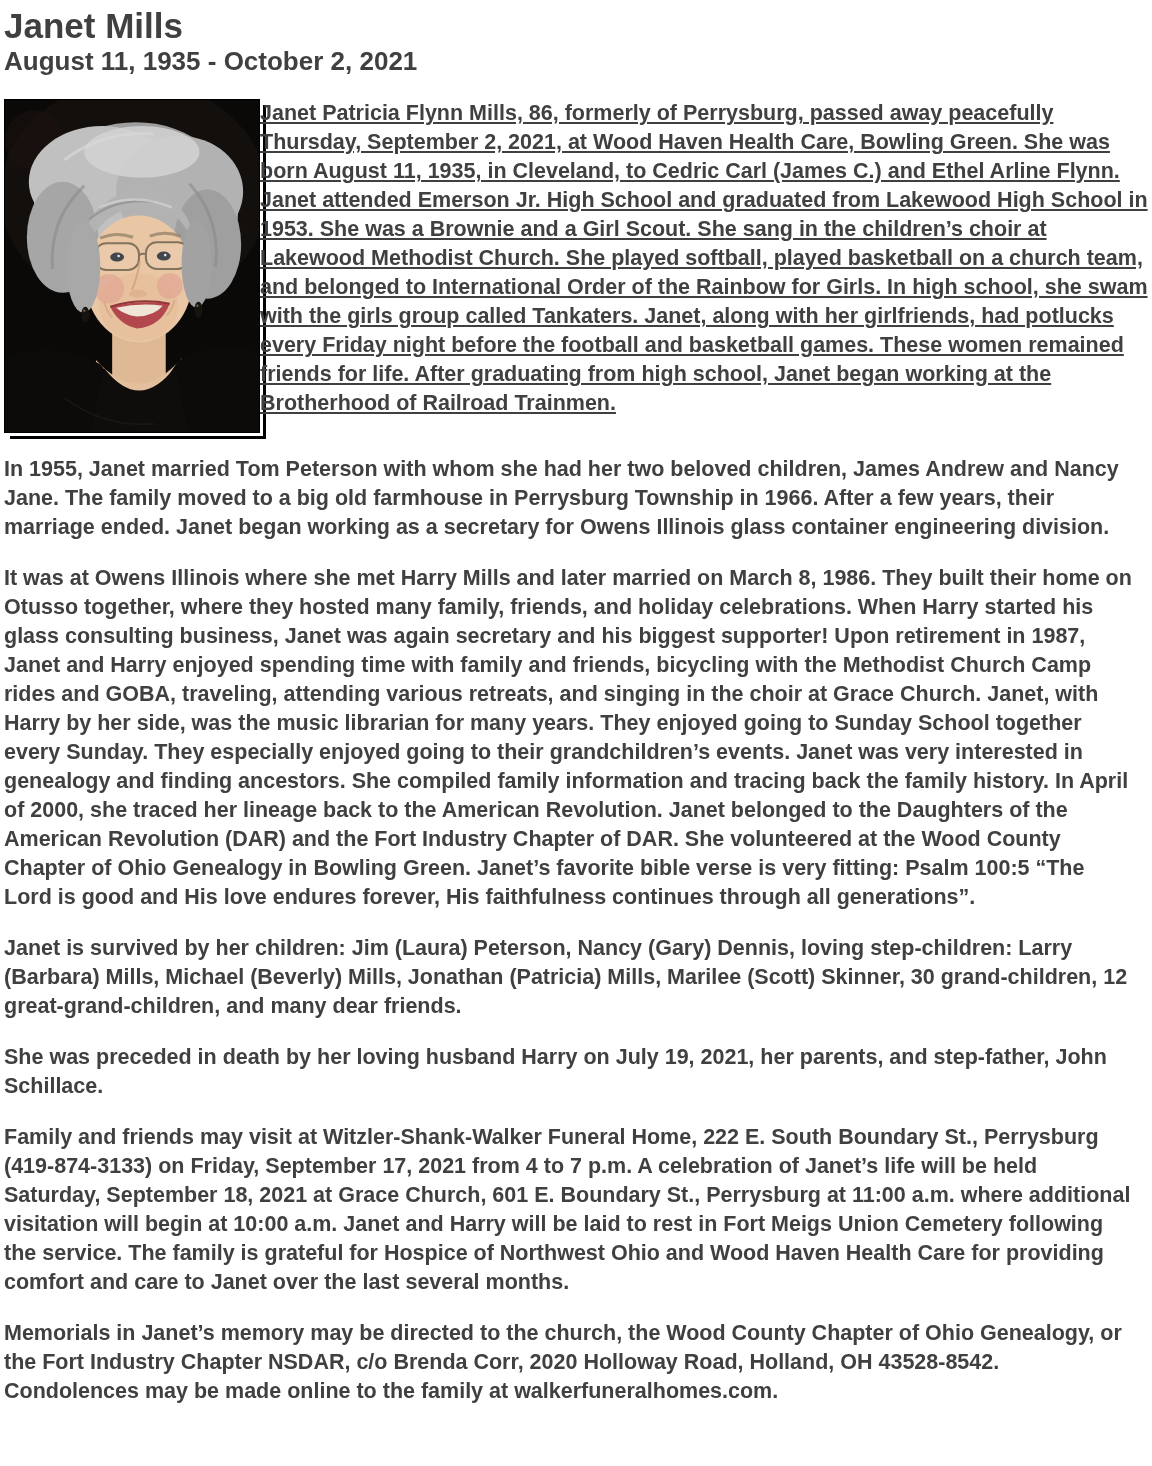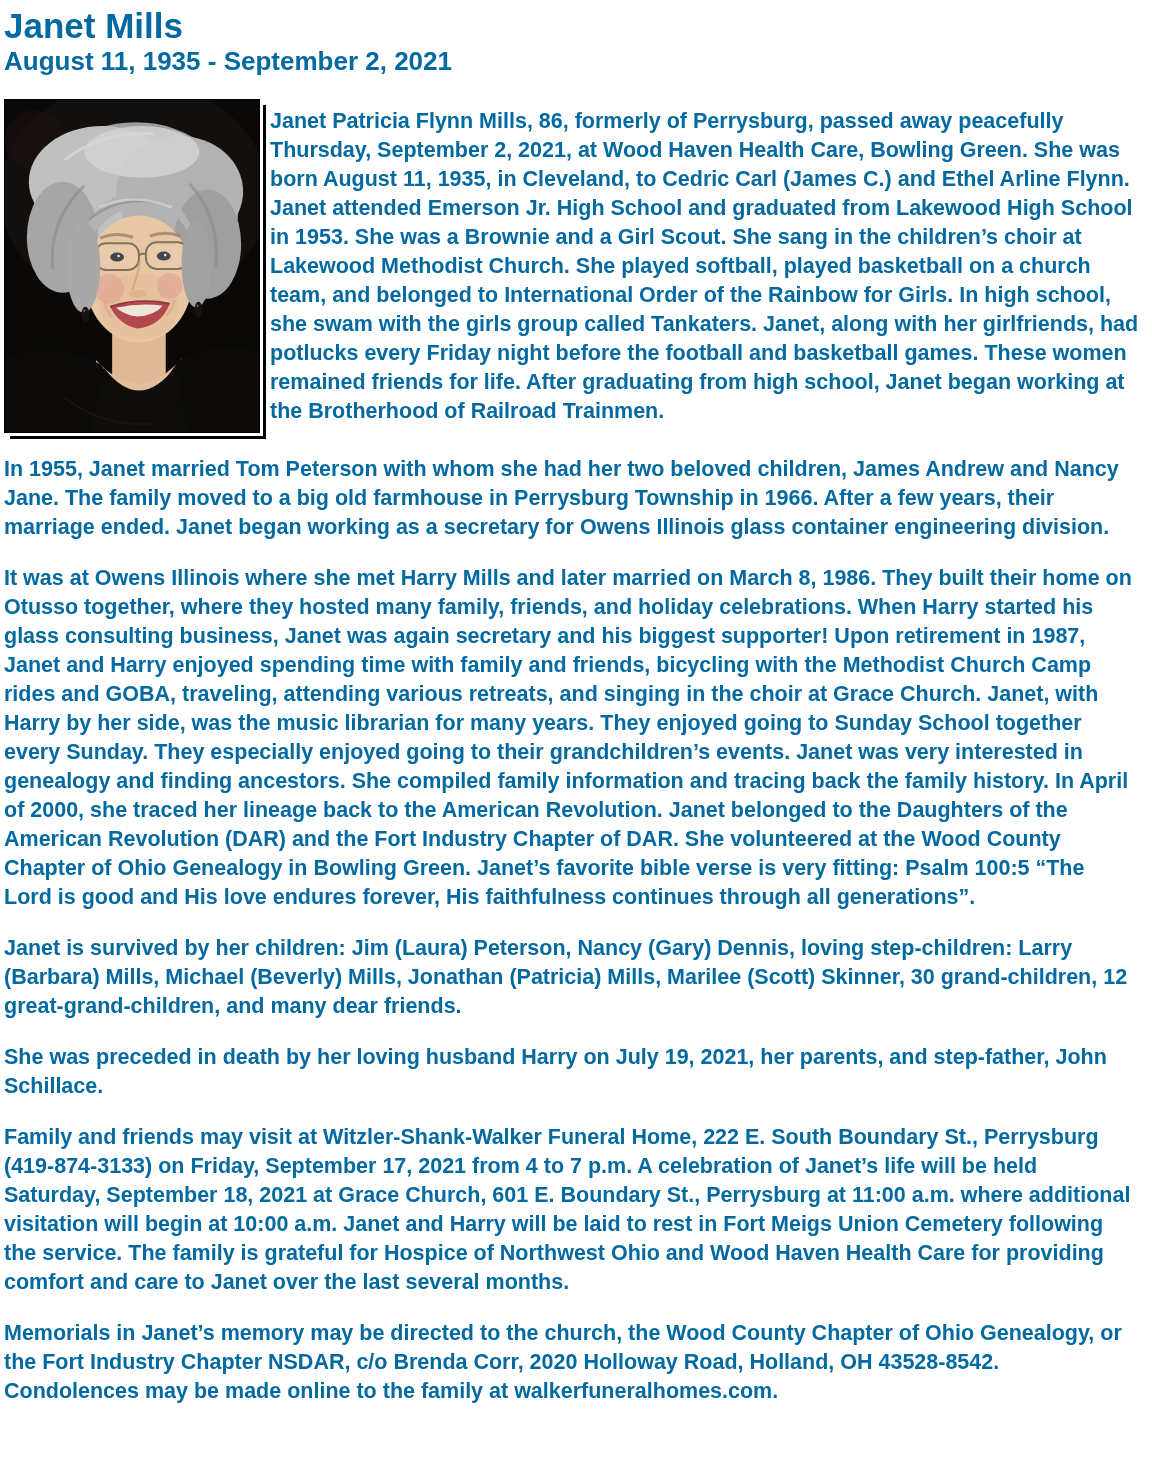--- a/index.html
+++ b/index.html
@@ -6,42 +6,43 @@
     margin: 0;
     padding: 0;
     background: #ffffff;
   }
   .page {
     width: 1152px;
     height: 1466px;
     box-sizing: border-box;
     padding: 6px 4px 0 4px;
     background: #ffffff;
-    color: #0369a1;
+    color: #404040;
     font-family: "Liberation Sans", "DejaVu Sans", sans-serif;
     font-weight: 700;
     overflow: hidden;
   }
   .name-title {
     font-size: 35px;
     line-height: 1.15;
     margin: 0;
     font-weight: 700;
   }
   .date-subtitle {
     font-size: 26px;
     line-height: 1.2;
     margin: 0;
     font-weight: 700;
   }
   .top-row {
     display: flex;
-    align-items: center;
-    gap: 10px;
+    align-items: flex-start;
+    gap: 0;
     margin-top: 22px;
+    text-decoration: underline;
   }
   .photo {
     flex: 0 0 auto;
     width: 256px;
     height: 334px;
     background: #0a0908;
     border: 1px solid #000;
     box-sizing: border-box;
     box-shadow: 3px 3px 0 0 #ffffff, 6px 6px 0 0 #000000;
   }
@@ -59,21 +60,21 @@
     font-weight: 700;
     flex: 1 1 auto;
   }
 </style>
 </head>
 <body>
 
 <div class="page">
 
   <h1 class="name-title">Janet Mills</h1>
-  <h2 class="date-subtitle">August 11, 1935 - September 2, 2021</h2>
+  <h2 class="date-subtitle">August 11, 1935 - October 2, 2021</h2>
 
   <div class="top-row">
 
     <div class="photo">
       <svg viewBox="0 0 256 334" xmlns="http://www.w3.org/2000/svg">
 
         <rect x="0" y="0" width="256" height="334" fill="#0a0908"></rect>
         <ellipse cx="130" cy="95" rx="135" ry="115" fill="#151210" opacity="0.7"></ellipse>
         <ellipse cx="30" cy="40" rx="30" ry="30" fill="#1c1210" opacity="0.5"></ellipse>
 

